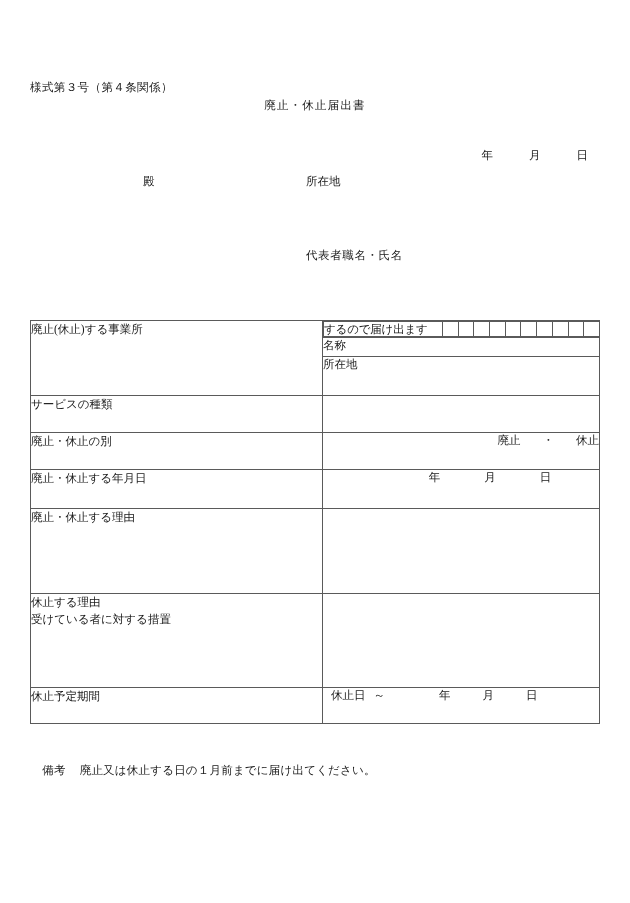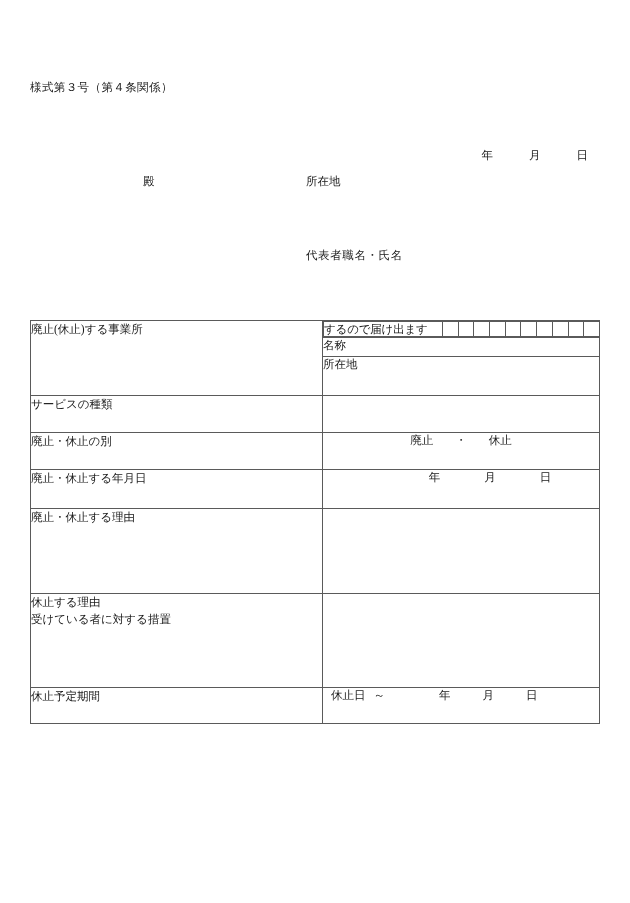--- a/index.html
+++ b/index.html
@@ -81,40 +81,41 @@
   .numrow-table {
     border-collapse: collapse;
     table-layout: fixed;
     width: 100%;
   }
   .numrow-table td { border: 1px solid #5a5a5a; }
 
   .nested-wrap { padding: 0; }
 
   
-  .val-center { text-align: center; }
+  .val-center { text-align: right; }
   .sp-sm { display: inline-block; width: 22px; }
   .sp-md { display: inline-block; width: 32px; }
   .sp-lg { display: inline-block; width: 44px; }
 
   .note {
     left: 30px;
     top: 751px;
     font-size: 11.5px;
     letter-spacing: .2px;
   }
   .note .gap { display: inline-block; width: 14px; }
 </style>
 </head>
 <body>
 
 <div class="page">
 
   <div class="abs form-no">様式第３号（第４条関係）</div>
 
+  <div class="abs doc-title">廃止・休止届出書</div>
 
   <div class="abs date-line">
     <span>年</span><span class="sp"></span><span>月</span><span class="sp"></span><span>日</span>
   </div>
 
   <div class="abs addressee">殿</div>
   <div class="abs loc-label">所在地</div>
 
 
   <div class="abs rep-label">代表者職名・氏名</div>
@@ -219,14 +220,17 @@
           <span class="lbl">休止予定期間</span>
         </td>
         <td class="label-cell" style="padding-left:8px">
           <span>休止日</span><span class="sp-sm" style="width:8px"></span><span>～</span><span class="sp-lg" style="width:54px"></span><span>年</span><span class="sp-md"></span><span>月</span><span class="sp-md"></span><span>日</span>
         </td>
       </tr>
 
     </tbody>
   </table>
 
+  <div class="abs note">
+    <span>備考</span><span class="gap"></span><span>廃止又は休止する日の１月前までに届け出てください。</span>
+  </div>
 
 </div>
 
 </body></html>

